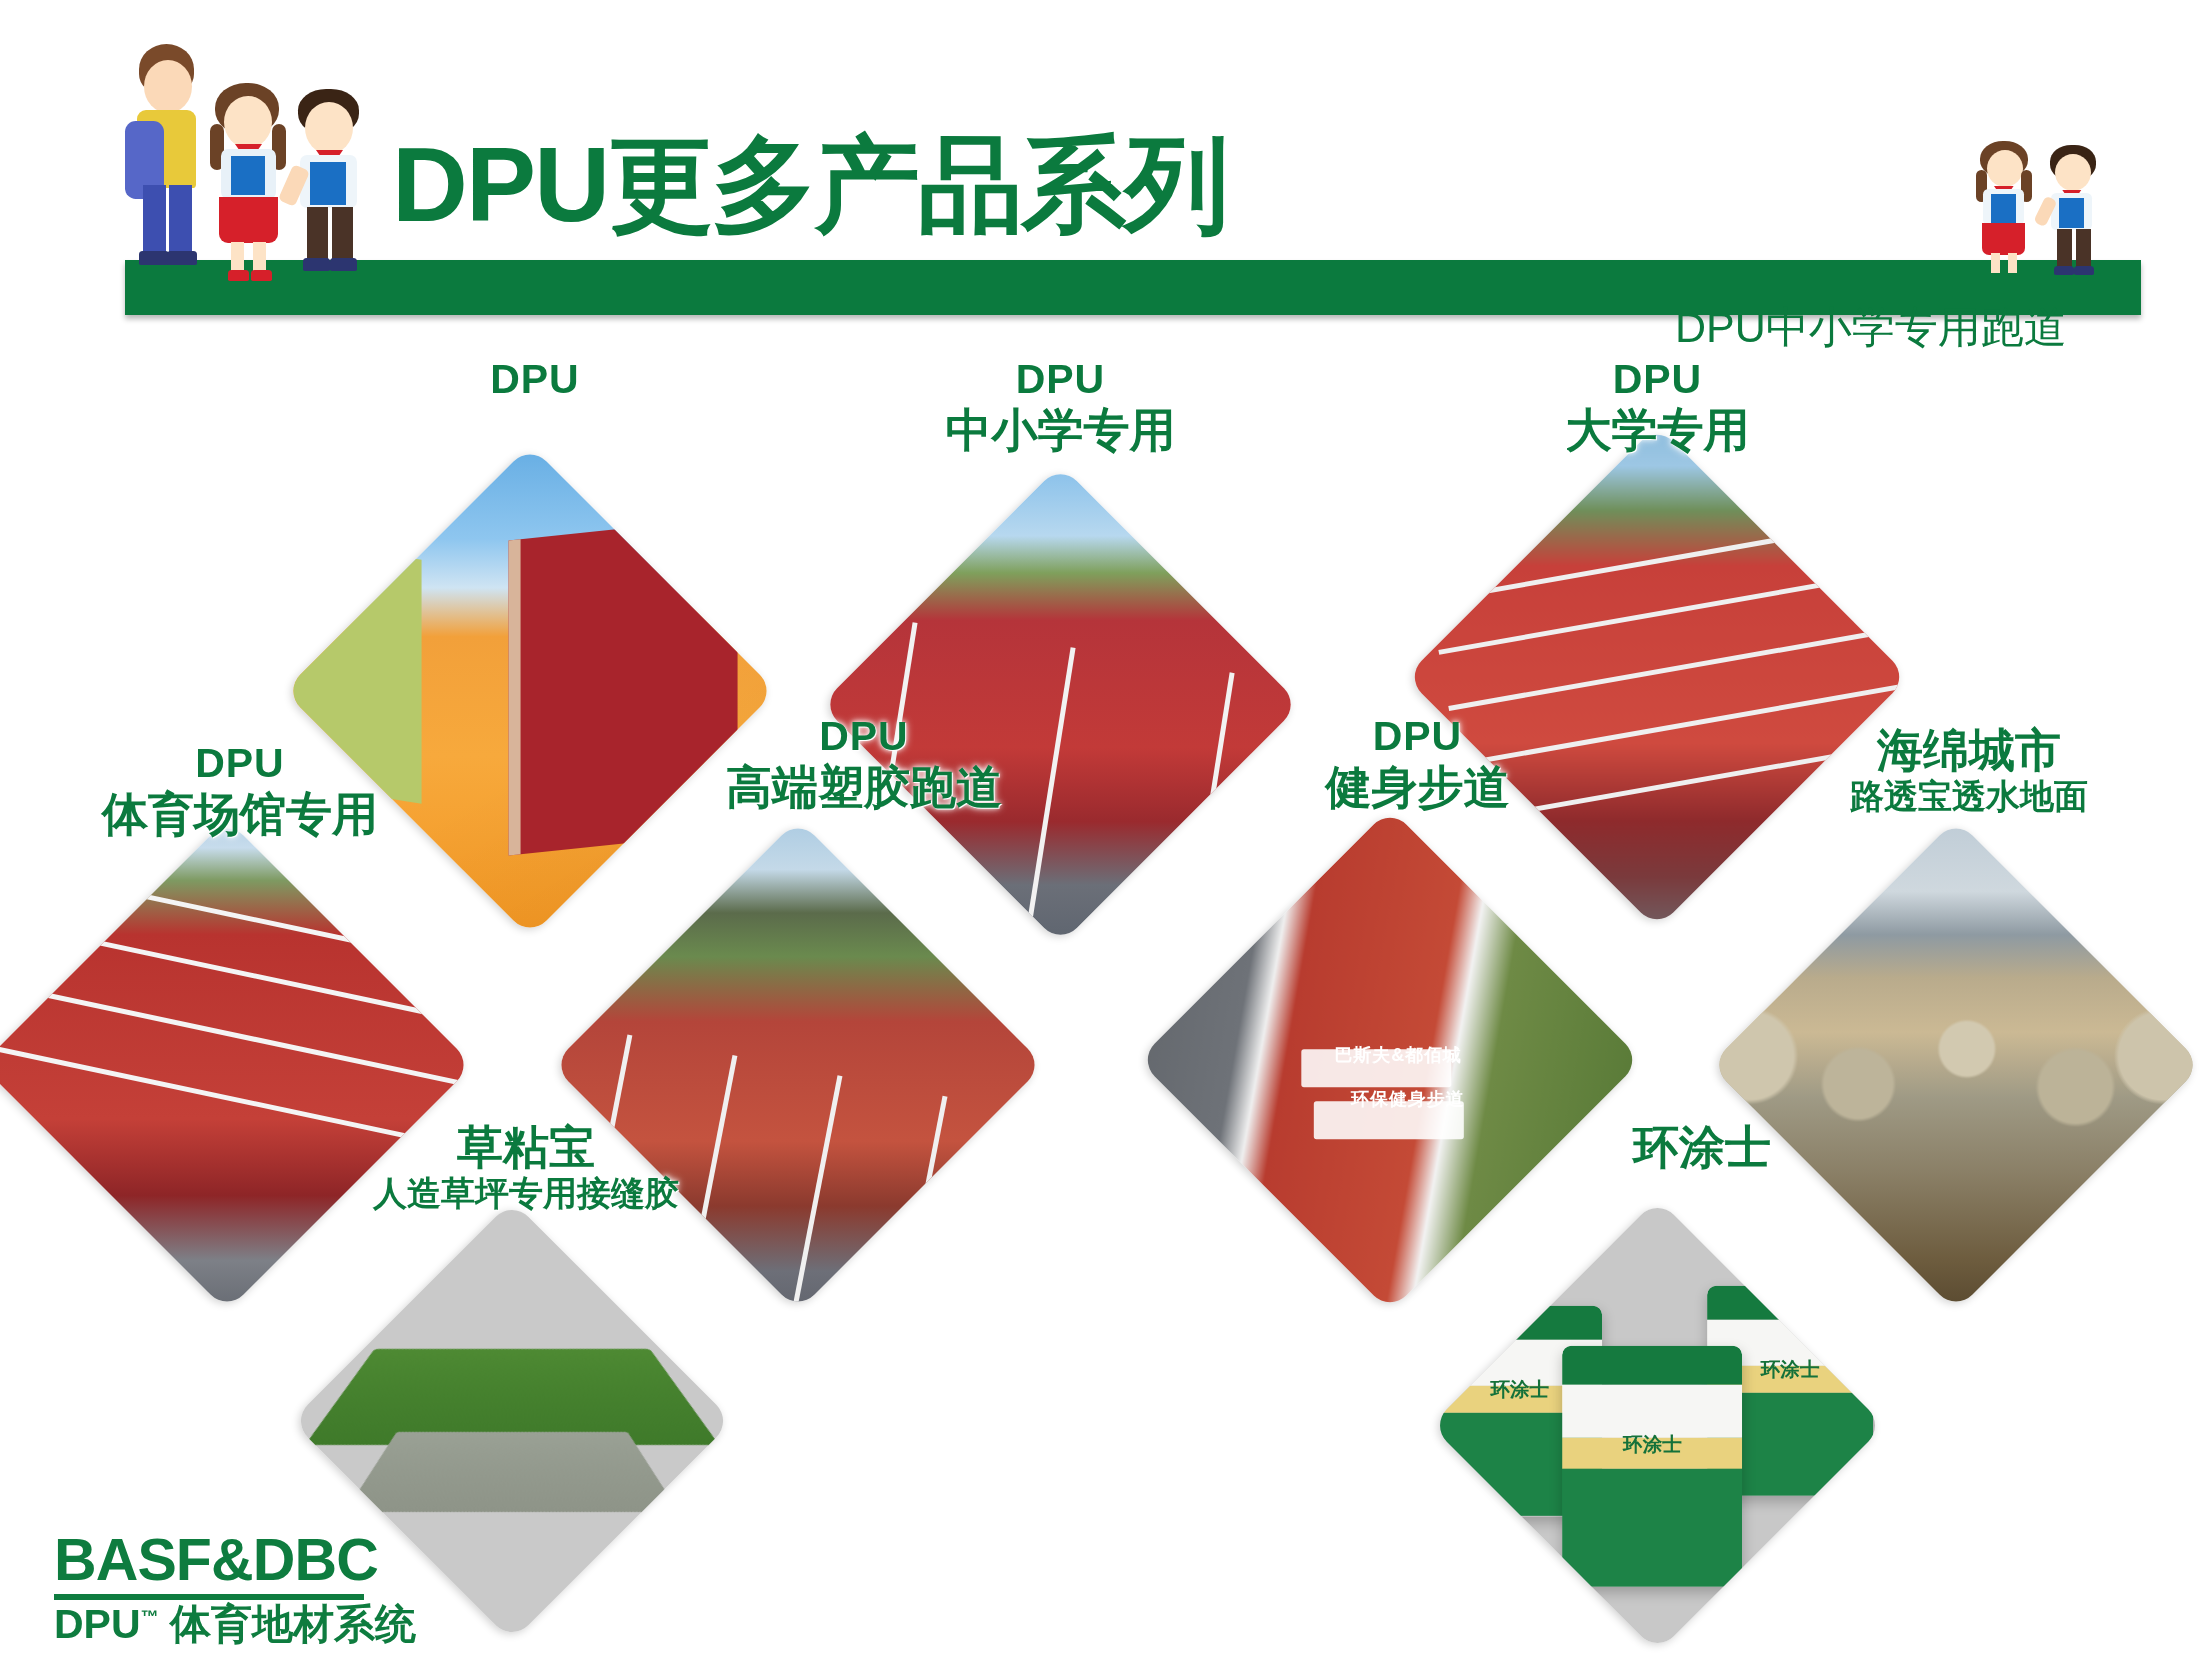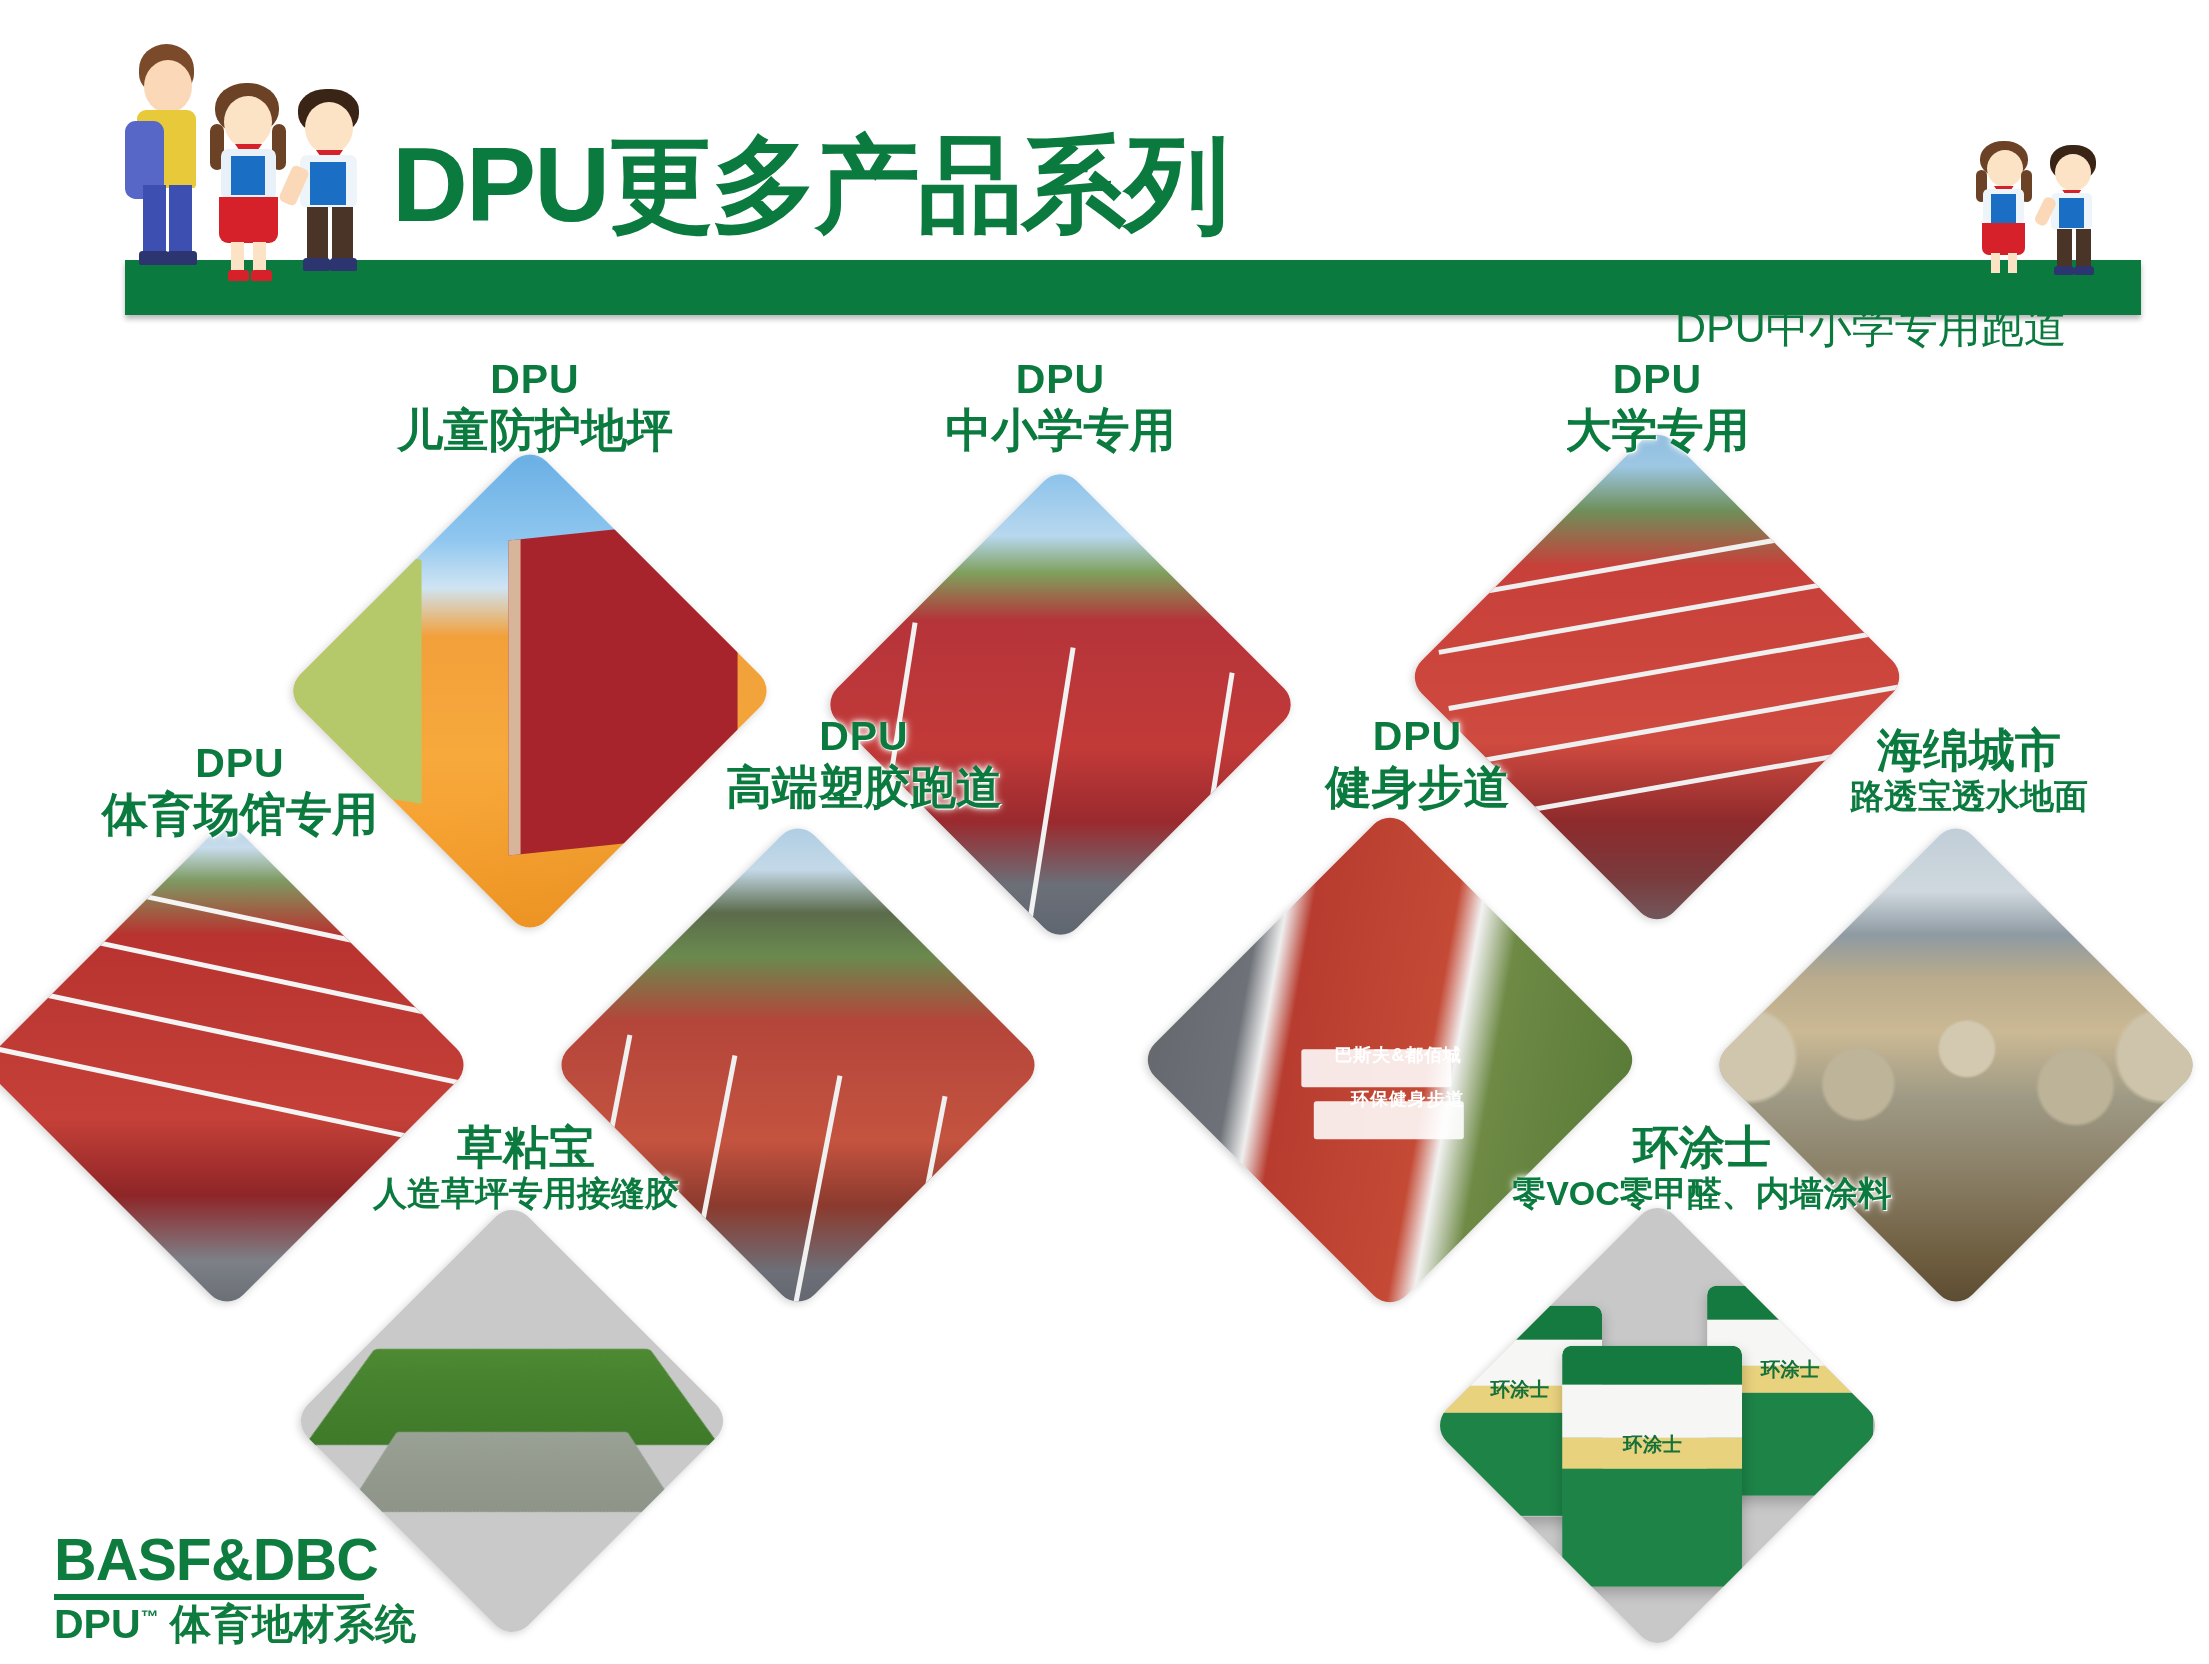--- a/index.html
+++ b/index.html
@@ -345,21 +345,20 @@
           <div class="wht"></div>
           <div class="yel"></div>
           <div class="grn"></div>
         <div class="txt">环涂士</div>
       </div>
     </div>
   </div>
 
   <div class="caption" style="left:348px; top:356px; width:374px;">
     <div class="l1">DPU</div>
-    <div class="l2">儿童防护地坪</div>
   </div>
 
   <div class="caption" style="left:891px; top:356px; width:339px;">
     <div class="l1">DPU</div>
     <div class="l2">中小学专用</div>
   </div>
 
   <div class="caption" style="left:1488px; top:356px; width:339px;">
     <div class="l1">DPU</div>
     <div class="l2">大学专用</div>
@@ -385,21 +384,20 @@
     <div class="l2" style="font-size:34px;">路透宝透水地面</div>
   </div>
 
   <div class="caption sm" style="left:339px; top:1121px; width:374px;">
     <div class="l2" style="font-size:46px;">草粘宝</div>
     <div class="l2" style="font-size:34px;">人造草坪专用接缝胶</div>
   </div>
 
   <div class="caption sm" style="left:1497px; top:1121px; width:410px;">
     <div class="l2" style="font-size:46px;">环涂士</div>
-    <div class="l2" style="font-size:34px;">零VOC零甲醛、内墙涂料</div>
   </div>
 
   <div class="brand">
     <div class="b1">BASF&amp;DBC</div>
     <div class="rule"></div>
     <div class="b2">
       <span>DPU</span><span class="tm">™</span>
       <span>体育地材系统</span>
     </div>
   </div>

